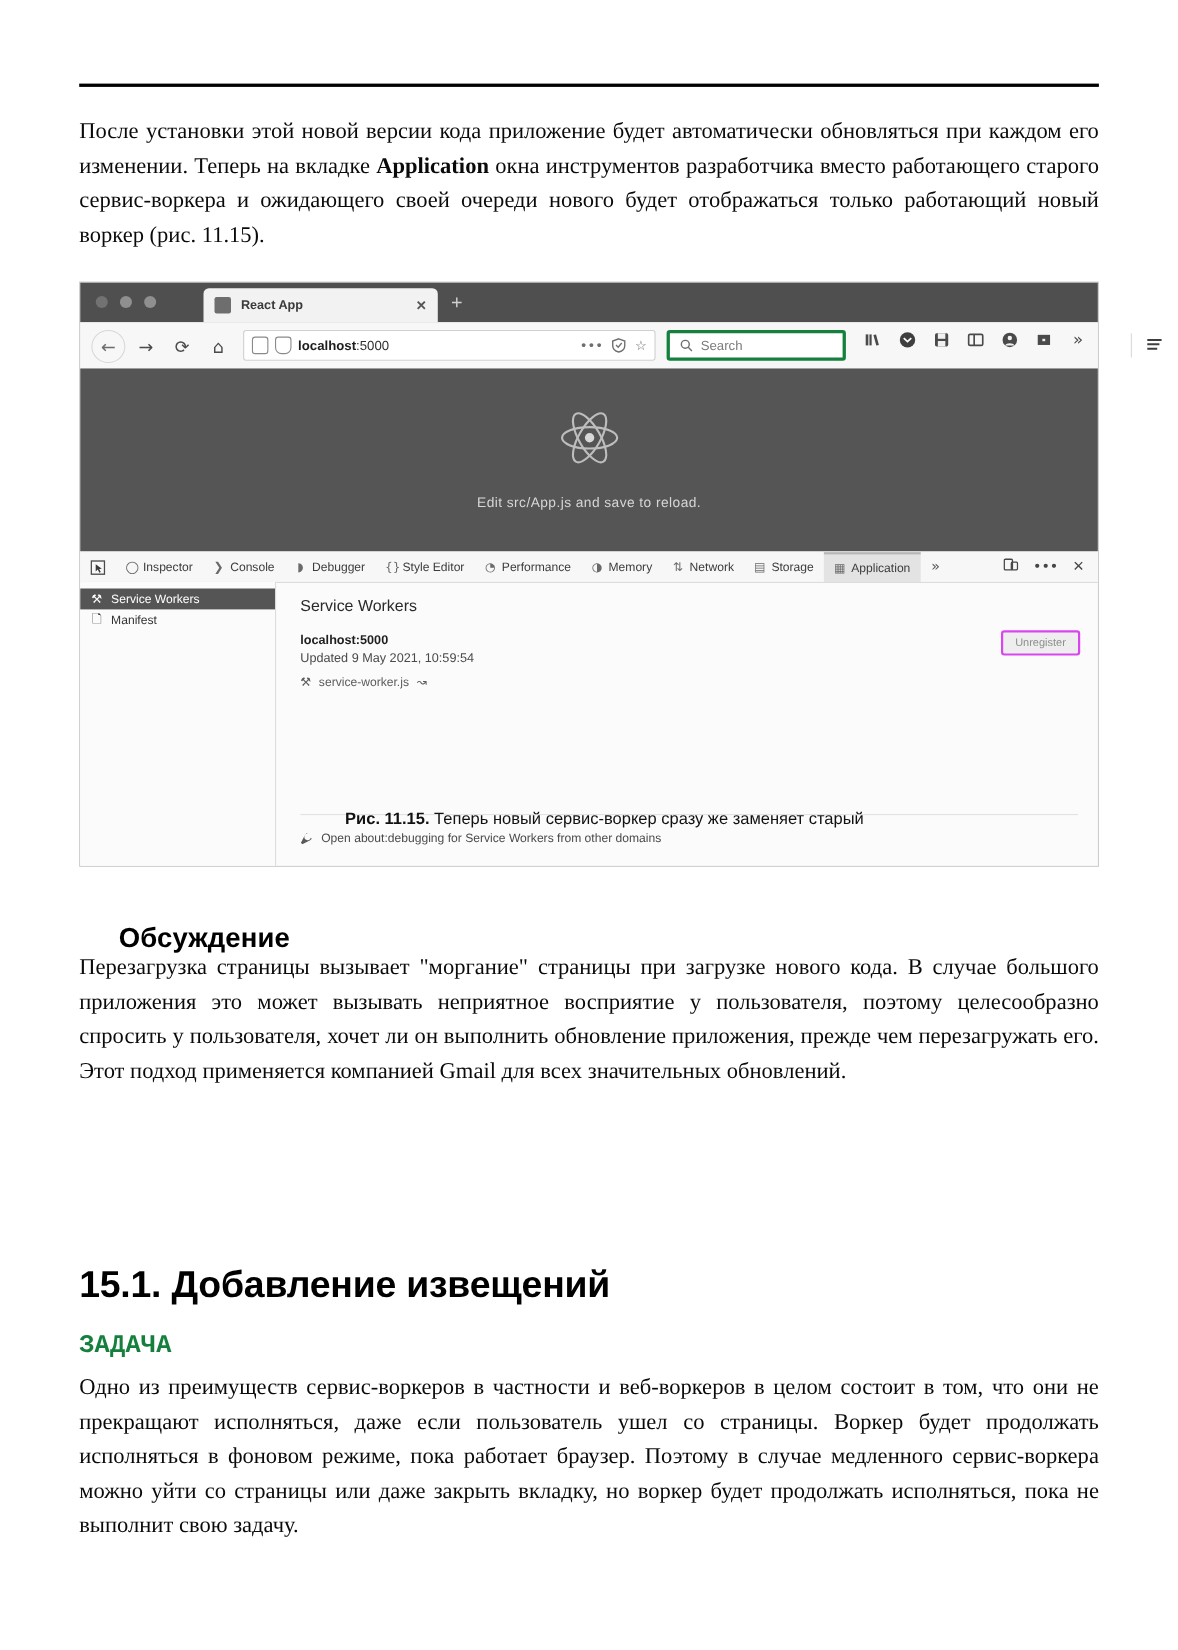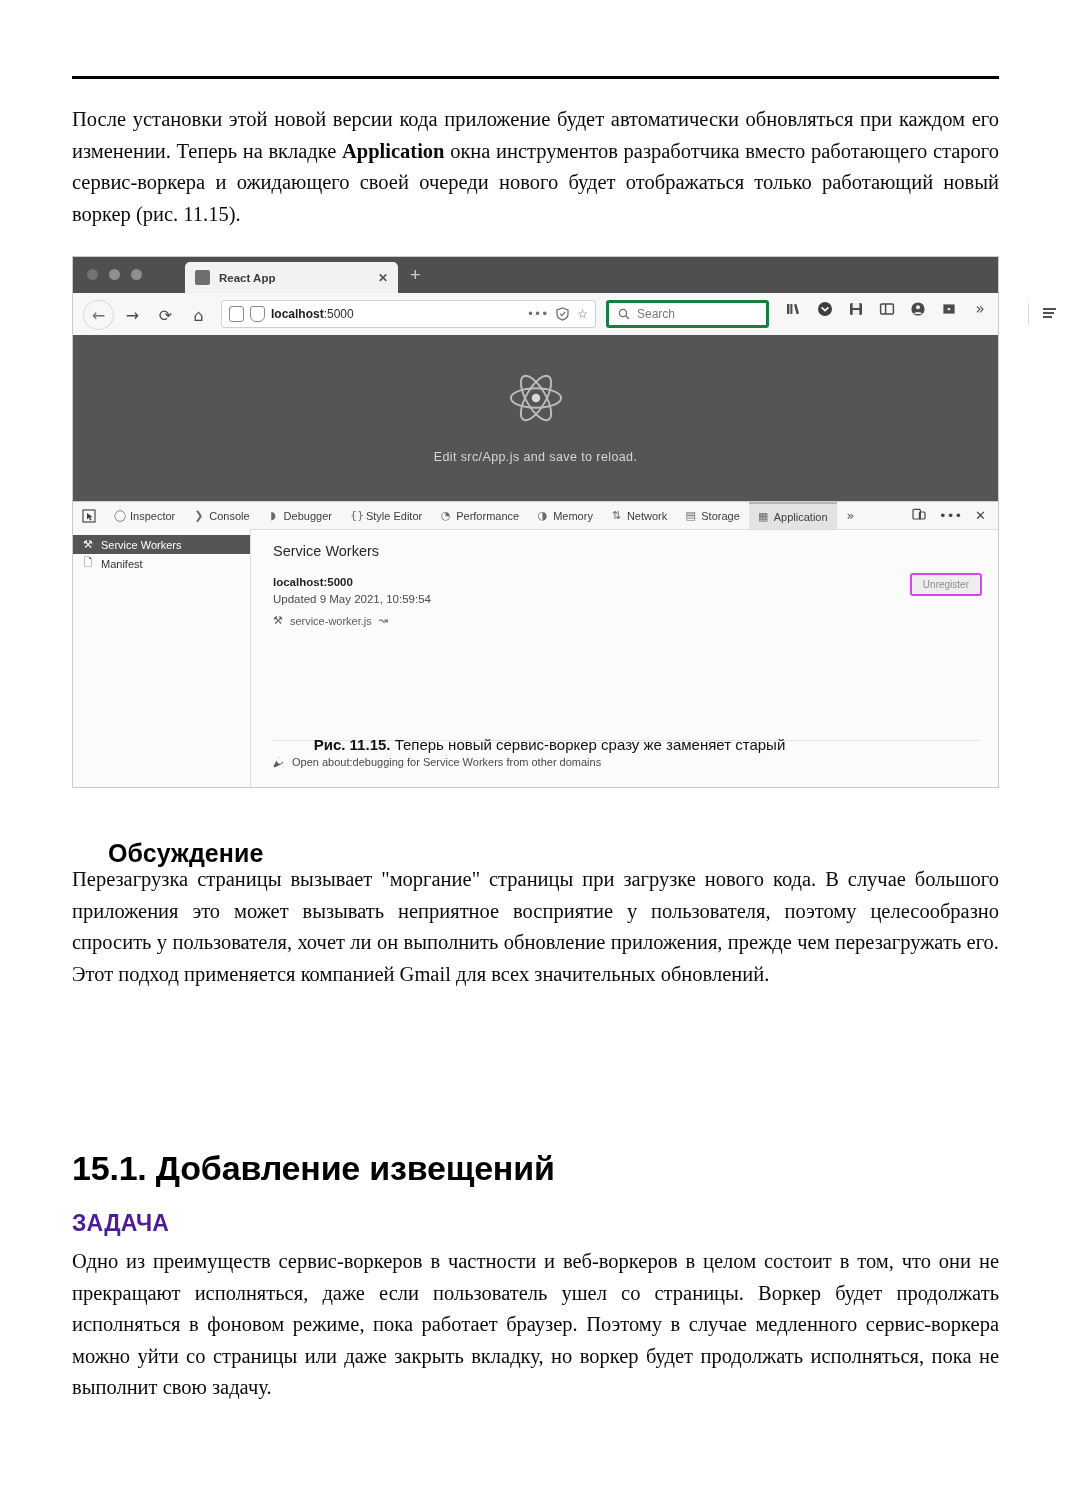--- a/index.html
+++ b/index.html
@@ -97,22 +97,22 @@
   
   .caption{position:absolute;left:72px;top:736px;width:927px;text-align:center;
     font-family:"Liberation Sans",sans-serif;font-size:15px;color:#111;}
   .caption b{font-weight:700;padding-left:28px;}
 
   
   .h-disc{position:absolute;left:72px;top:818px;font-family:"Liberation Sans",sans-serif;
     font-size:25px;font-weight:700;color:#000;letter-spacing:.1px;margin-left:36px;}
   .h-sec{position:absolute;left:72px;top:1126px;font-family:"Liberation Sans",sans-serif;
     font-size:34px;font-weight:700;color:#000;letter-spacing:-.2px;}
-  .h-task{position:absolute;left:72px;top:1187px;font-family:Liberation Sans, sans-serif;
-    font-size:23px;font-weight:700;color:#4c1d95;letter-spacing:.2px;}
+  .h-task{position:absolute;left:72px;top:1187px;font-family:Liberation Mono, monospace;
+    font-size:23px;font-weight:700;color:#15803d;letter-spacing:.2px;}
 </style>
 </head>
 <body>
 
 <div class="page">
 
   <div class="runrule"></div>
 
   <div class="para" style="left:72px;top:104px;width:927px;">
     <span>После установки этой новой версии кода приложение будет автоматически обновляться при каждом его изменении. Теперь на вкладке </span><b>Application</b><span> окна инструментов разработчика вместо работающего старого сервис-воркера и ожидающего своей очереди нового будет отображаться только работающий новый воркер (рис. 11.15).</span>

